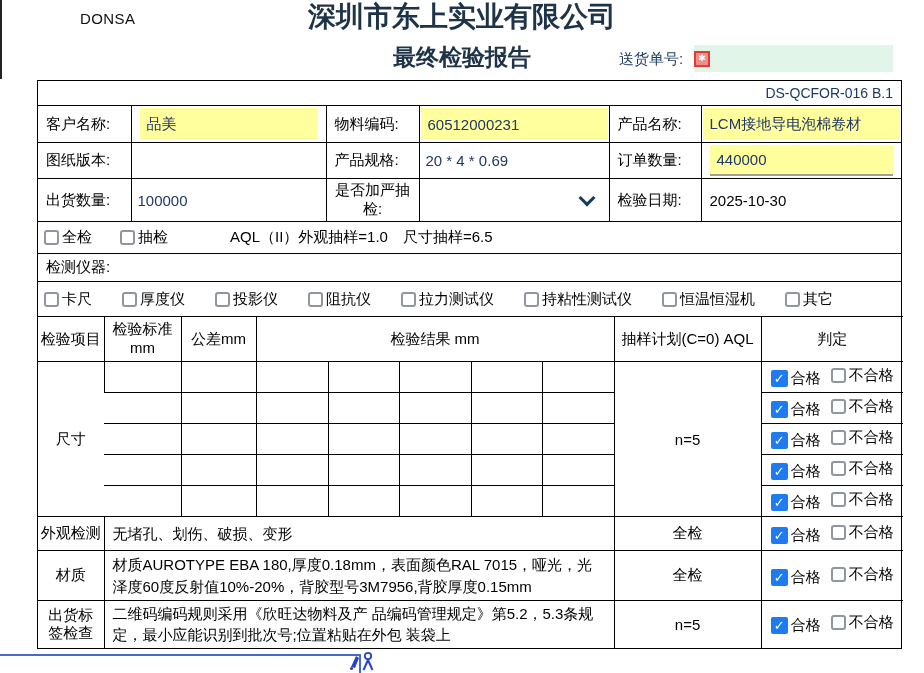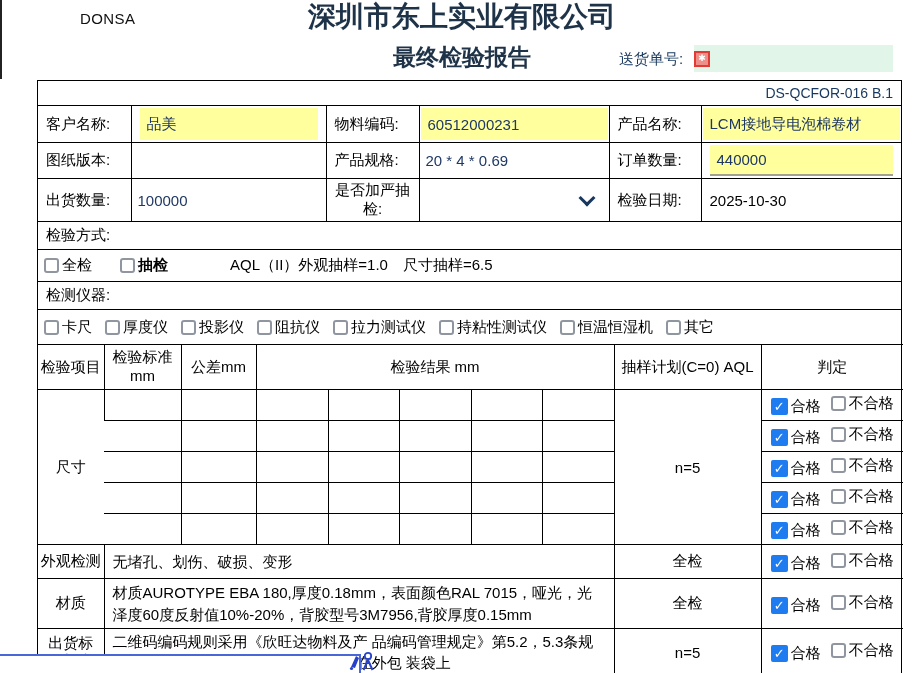--- a/index.html
+++ b/index.html
@@ -35,29 +35,29 @@
   .val{color:#1f3864;padding:0 6px;}
   .val-black{color:#000;padding:0 8px;}
   .hl{background:#ffff9d;display:flex;align-items:center;margin:8px;height:calc(100% - 4px);
       padding:0 7px;box-sizing:border-box;color:#1f3864;}
   .hl.full{margin:1px;}
   .hl.underline{border-bottom:2px solid #a2a28c;}
   
   .r36 td{height:36px;} .r35 td{height:35px;} .r42 td{height:42px;}
   .sec-label{height:27px;display:flex;align-items:center;padding-left:8px;font-size:15px;}
   .check-row{height:31px;display:flex;align-items:center;padding-left:6px;font-size:15px;}
-  .instr-row{height:34px;display:flex;align-items:center;padding-left:6px;font-size:15px;gap:13px;}
+  .instr-row{height:34px;display:flex;align-items:center;padding-left:6px;font-size:15px;gap:30px;}
   .cb{width:15px;height:15px;border:2px solid #9096a0;border-radius:3px;background:#fff;
       box-sizing:border-box;display:inline-block;flex:none;}
   .cb-group{display:inline-flex;align-items:center;gap:3px;}
   .cb-blue{width:17px;height:17px;border-radius:2px;background:#1e7bf0;color:#fff;
       display:inline-flex;align-items:center;justify-content:center;
       font-size:13px;font-weight:700;flex:none;}
   .aql-text{margin-left:62px;}
-  .gap28{margin-left:28px;font-weight:bold;}
+  .gap28{margin-left:28px;}
   .chev{width:9px;height:9px;border-right:3px solid #17375e;border-bottom:3px solid #17375e;
       transform:rotate(45deg) ;margin-right:16px;margin-top:-4px;}
   .dd-cell{display:flex;align-items:center;justify-content:flex-end;height:100%;}
   
   .main-tbl td{text-align:center;}
   .main-tbl .hdr td{height:44px;font-size:15px;line-height:1.25;padding:0 2px;}
   .dim-row td{height:30px;}
   .judge{white-space:nowrap;}
   .judge .cb-group + .cb-group{margin-left:6px;}
   .desc{text-align:left !important;padding:2px 8px;line-height:1.42;font-size:15px;}
@@ -129,21 +129,20 @@
           <span class="val"></span>
           <span class="chev"></span>
         </div>
       </td>
       <td class="lbl">检验日期:</td>
       <td><span class="val-black">2025-10-30</span></td>
     </tr>
   </tbody>
     </table>
 
-  <div class="sec-label">检验方式:</div>
   <div class="check-row">
     <span class="cb-group">
       <span class="cb"></span>
       <span>全检</span>
     </span>
     <span class="cb-group gap28">
       <span class="cb"></span>
       <span>抽检</span>
     </span>
     <span class="aql-text">AQL（II）外观抽样=1.0　尺寸抽样=6.5</span>

